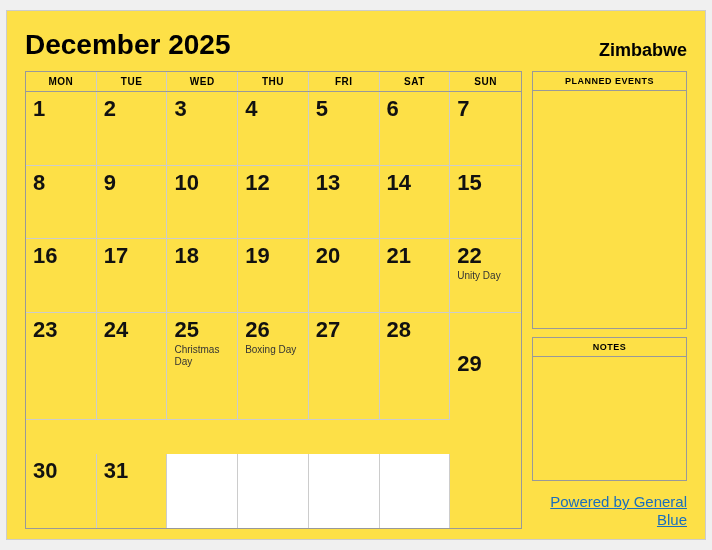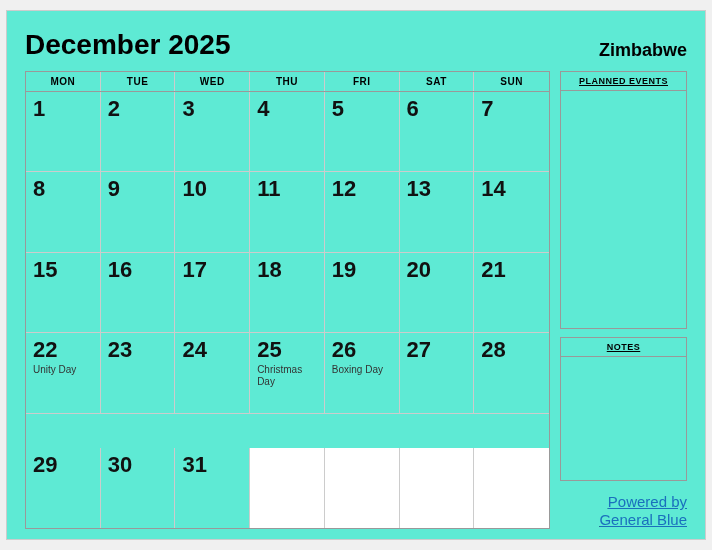--- a/index.html
+++ b/index.html
@@ -6,21 +6,21 @@
     body {
       background: #f0f0f0;
       display: flex;
       justify-content: center;
       align-items: center;
       width: 712px;
       height: 550px;
       font-family: Arial, sans-serif;
     }
     .page {
-      background: #5eead4;
+      background: #fde047;
       width: 700px;
       height: 530px;
       padding: 18px 18px 10px 18px;
       display: flex;
       flex-direction: column;
       border: 1px solid #ccc;
     }
     .header {
       display: flex;
       justify-content: space-between;
@@ -82,25 +82,24 @@
       color: #111;
       line-height: 1.1;
     }
     .holiday-name {
       font-size: 10px;
       color: #333;
       margin-top: 2px;
       line-height: 1.2;
     }
     .sidebar {
-      width: 127px;
+      width: 155px;
       display: flex;
       flex-direction: column;
       gap: 8px;
-      text-decoration: underline;
     }
     .sidebar-box {
       border: 1px solid #999;
       display: flex;
       flex-direction: column;
     }
     .sidebar-box-title {
       font-size: 9px;
       font-weight: bold;
       text-align: center;
@@ -169,23 +168,20 @@
           <div class="cal-cell">
             <div class="day-num">8</div>
           </div>
           <div class="cal-cell">
             <div class="day-num">9</div>
           </div>
           <div class="cal-cell">
             <div class="day-num">10</div>
           </div>
           <div class="cal-cell">
-            <div class="day-num">11</div>
-          </div>
-          <div class="cal-cell">
             <div class="day-num">12</div>
           </div>
           <div class="cal-cell">
             <div class="day-num">13</div>
           </div>
           <div class="cal-cell">
             <div class="day-num">14</div>
           </div>
           <div class="cal-cell">
             <div class="day-num">15</div>

